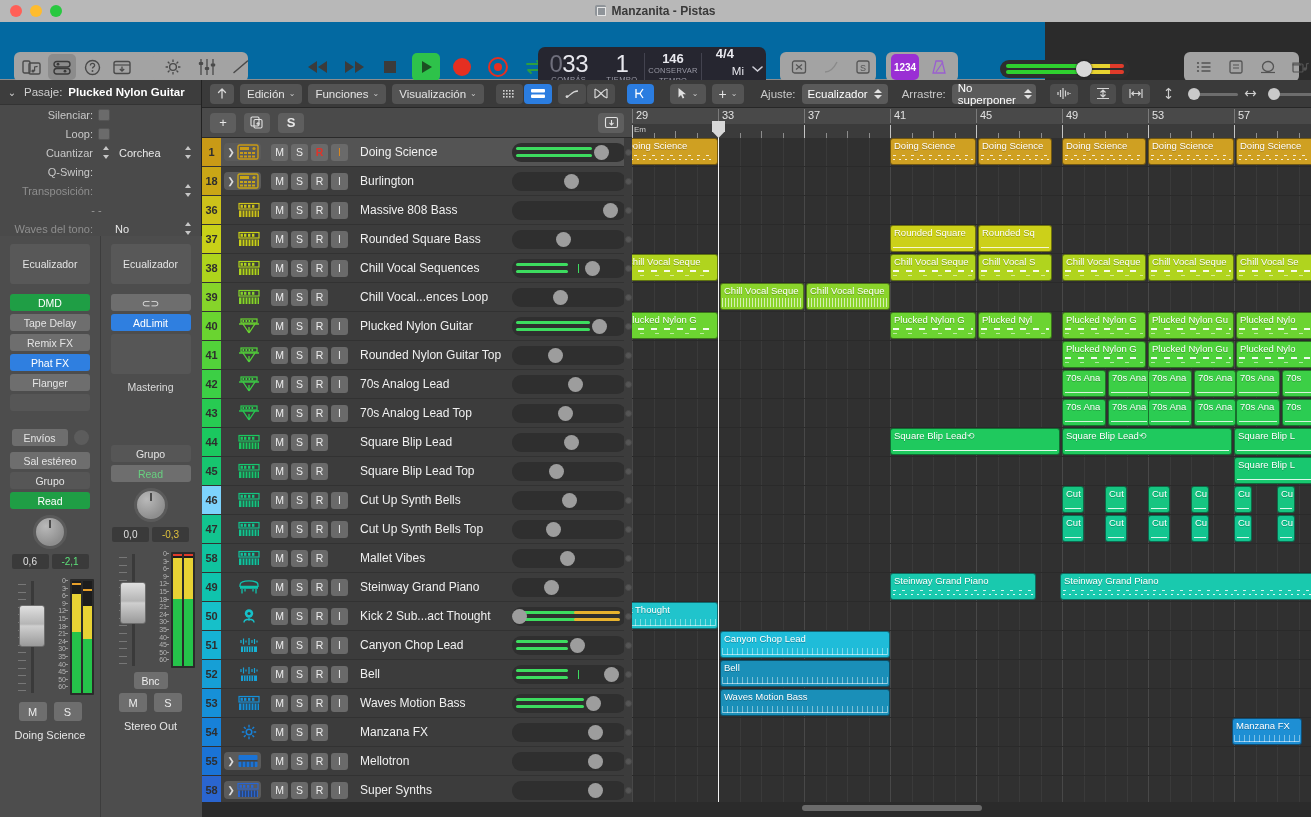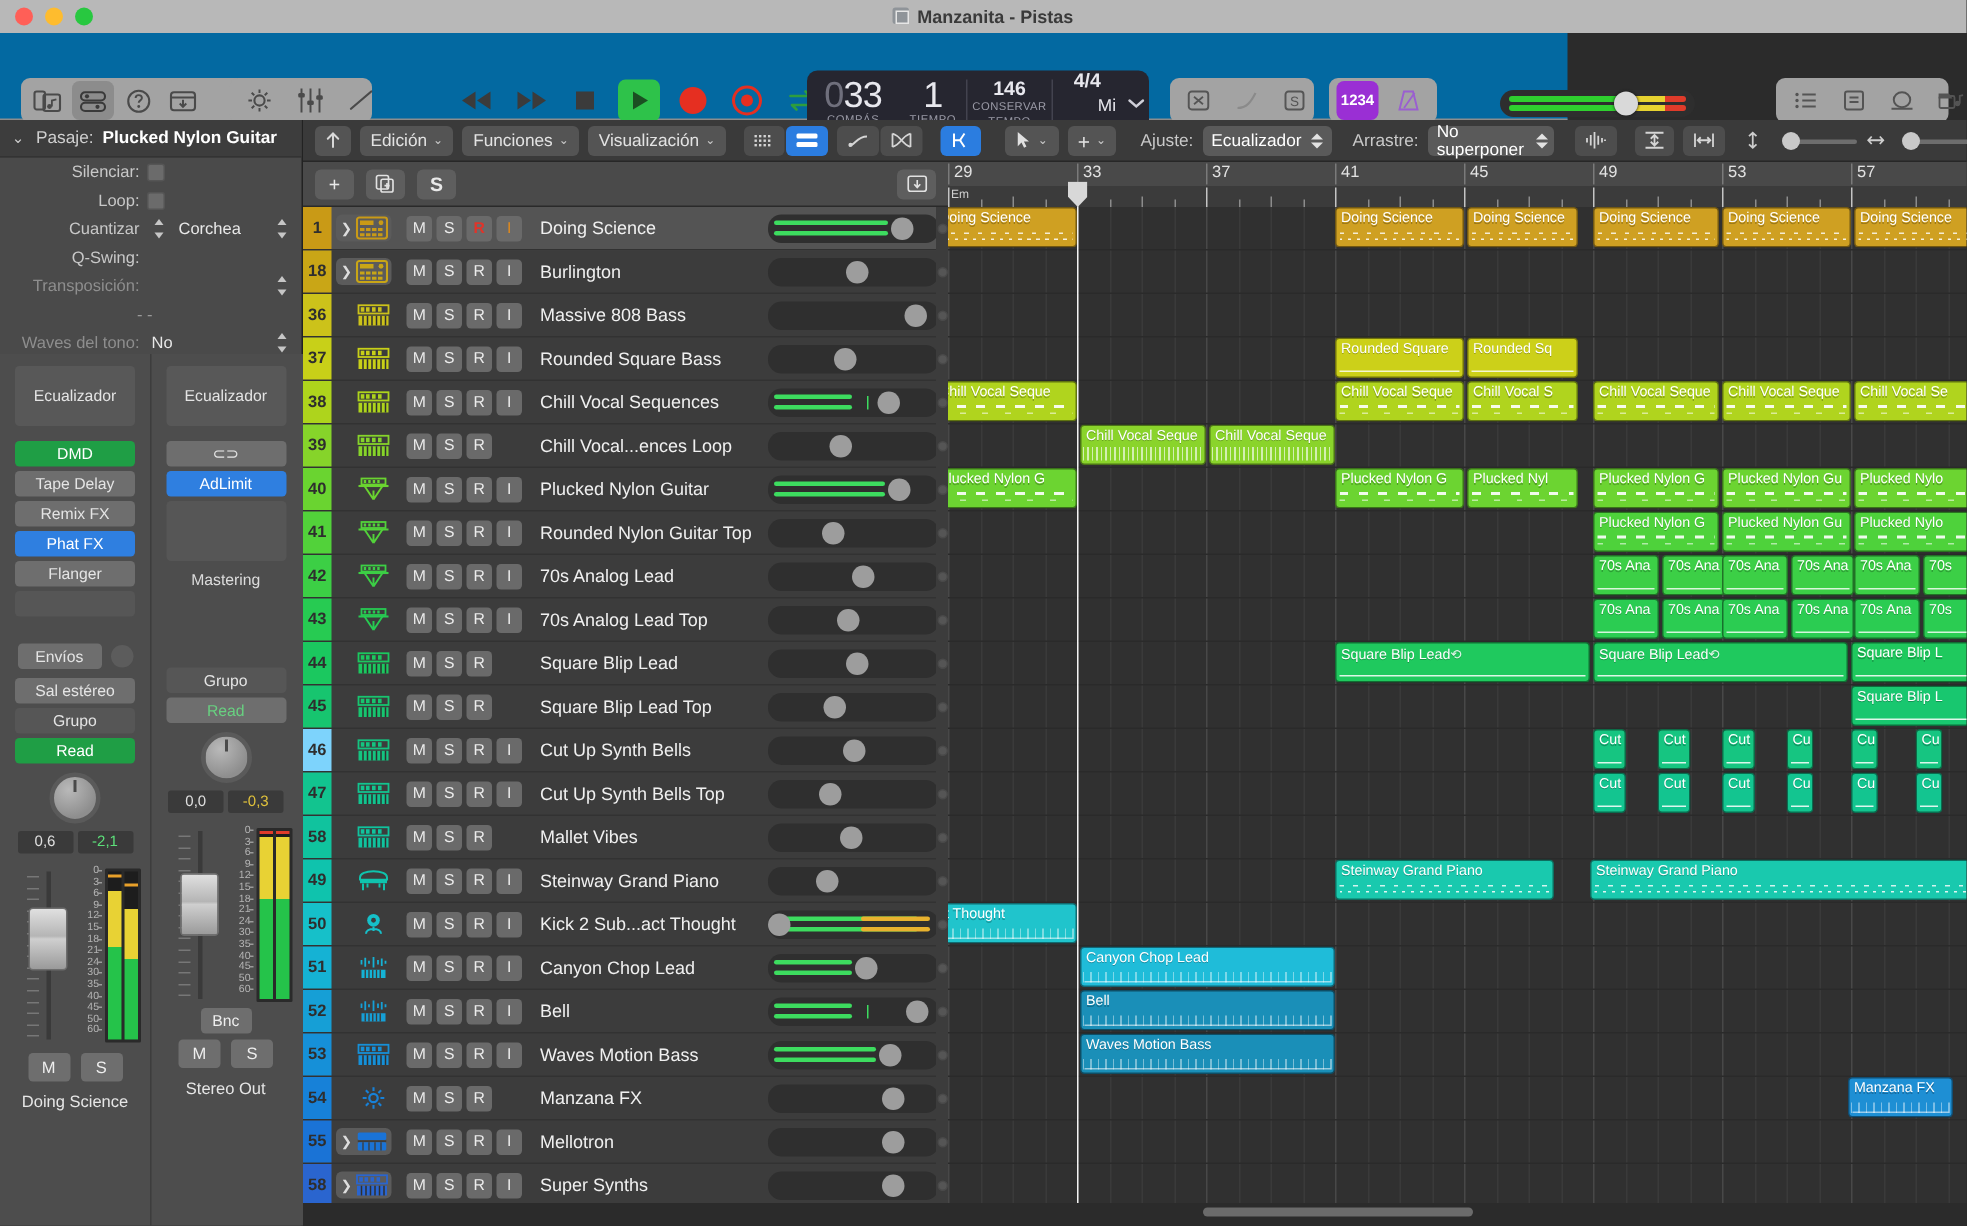--- a/index.html
+++ b/index.html
@@ -456,21 +456,21 @@
   </div>
   <div class="irow">
     <span class="k dim">Transposición:</span>
     <span class="stepper" style="margin-left:auto;"></span>
   </div>
   <div class="irow">
     <span class="icenter">-  -</span>
   </div>
   <div class="irow">
     <span class="k dim">Waves del tono:</span>
-    <span class="ivalue" style="margin-left:3px;">No</span>
+    <span class="ivalue" style="margin-left:17px;">No</span>
     <span class="stepper" style="margin-left:auto;"></span>
   </div>
   <div class="irow">
     <span class="icenter">-  -</span>
   </div>
   <div class="irow">
     <span class="k">Velocidad:</span>
   </div>
   <div class="irow" style="padding-left:6px;">
     <span style="color:#cfcfcf; font-size:10px; width:14px;">❯</span>

